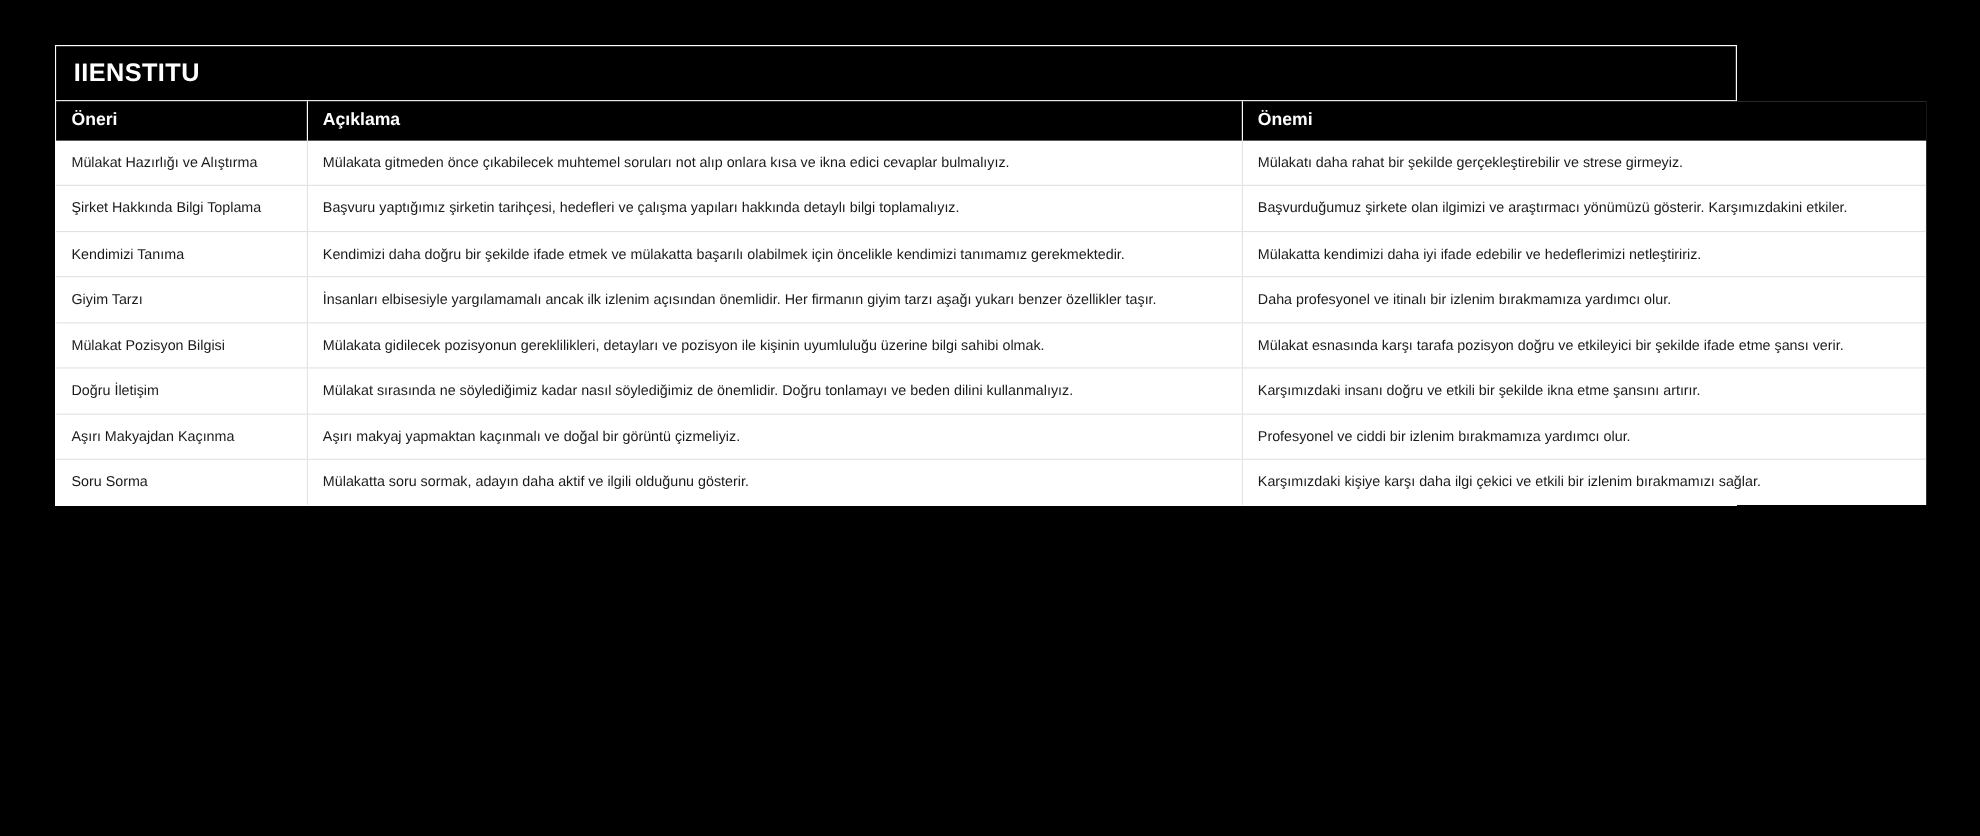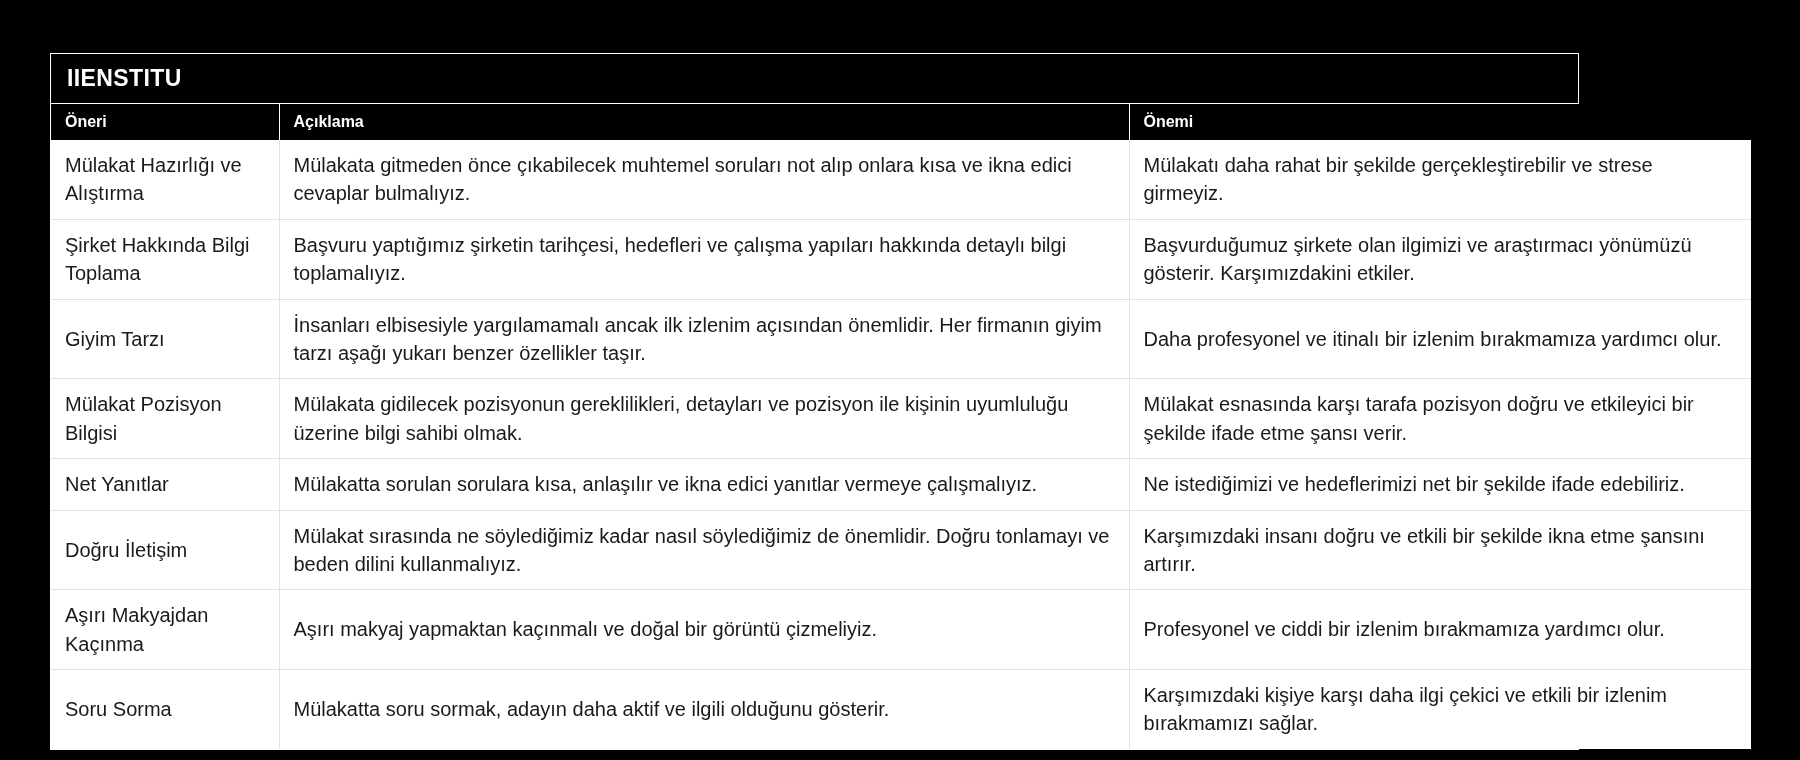--- a/index.html
+++ b/index.html
@@ -13,21 +13,21 @@
   }
   #root {
     width: 1800px;
     height: 760px;
     background: #000000;
     position: relative;
   }
   .table-wrap {
     position: absolute;
     left: 50px;
-    top: 53px;
+    top: 41px;
     width: 1529px;
     background: #ffffff;
     border: 1px solid #ffffff;
   }
   .brand-bar {
     background: #000000;
     height: 50px;
     display: flex;
     align-items: center;
     padding: 0 0 0 16px;
@@ -52,21 +52,21 @@
     font-size: 16px;
     font-weight: bold;
     text-align: left;
     padding: 9px 14px;
     border-right: 1px solid #ffffff;
     vertical-align: middle;
     height: 35px;
   }
   table.main-table thead th:last-child { border-right: none; }
   table.main-table tbody td {
-    font-size: 20px;
+    font-size: 13px;
     color: #1a1a1a;
     padding: 11px 14px;
     border-top: 1px solid #e2e2e2;
     border-right: 1px solid #e2e2e2;
     vertical-align: middle;
     line-height: 1.42;
     background: #ffffff;
   }
   table.main-table tbody td:last-child { border-right: none; }
   table.main-table tbody tr:first-child td { border-top: none; }
@@ -102,33 +102,33 @@
           <td>Mülakat Hazırlığı ve Alıştırma</td>
           <td>Mülakata gitmeden önce çıkabilecek muhtemel soruları not alıp onlara kısa ve ikna edici cevaplar bulmalıyız.</td>
           <td>Mülakatı daha rahat bir şekilde gerçekleştirebilir ve strese girmeyiz.</td>
         </tr>
         <tr>
           <td>Şirket Hakkında Bilgi Toplama</td>
           <td>Başvuru yaptığımız şirketin tarihçesi, hedefleri ve çalışma yapıları hakkında detaylı bilgi toplamalıyız.</td>
           <td>Başvurduğumuz şirkete olan ilgimizi ve araştırmacı yönümüzü gösterir. Karşımızdakini etkiler.</td>
         </tr>
         <tr>
+          <td>Kendimizi Tanıma</td>
+          <td>Kendimizi daha doğru bir şekilde ifade etmek ve mülakatta başarılı olabilmek için öncelikle kendimizi tanımamız gerekmektedir.</td>
+          <td>Mülakatta kendimizi daha iyi ifade edebilir ve hedeflerimizi netleştiririz.</td>
+        </tr>
+        <tr>
           <td>Giyim Tarzı</td>
           <td>İnsanları elbisesiyle yargılamamalı ancak ilk izlenim açısından önemlidir. Her firmanın giyim tarzı aşağı yukarı benzer özellikler taşır.</td>
           <td>Daha profesyonel ve itinalı bir izlenim bırakmamıza yardımcı olur.</td>
         </tr>
         <tr>
           <td>Mülakat Pozisyon Bilgisi</td>
           <td>Mülakata gidilecek pozisyonun gereklilikleri, detayları ve pozisyon ile kişinin uyumluluğu üzerine bilgi sahibi olmak.</td>
           <td>Mülakat esnasında karşı tarafa pozisyon doğru ve etkileyici bir şekilde ifade etme şansı verir.</td>
-        </tr>
-        <tr>
-          <td>Net Yanıtlar</td>
-          <td>Mülakatta sorulan sorulara kısa, anlaşılır ve ikna edici yanıtlar vermeye çalışmalıyız.</td>
-          <td>Ne istediğimizi ve hedeflerimizi net bir şekilde ifade edebiliriz.</td>
         </tr>
         <tr>
           <td>Doğru İletişim</td>
           <td>Mülakat sırasında ne söylediğimiz kadar nasıl söylediğimiz de önemlidir. Doğru tonlamayı ve beden dilini kullanmalıyız.</td>
           <td>Karşımızdaki insanı doğru ve etkili bir şekilde ikna etme şansını artırır.</td>
         </tr>
         <tr>
           <td>Aşırı Makyajdan Kaçınma</td>
           <td>Aşırı makyaj yapmaktan kaçınmalı ve doğal bir görüntü çizmeliyiz.</td>
           <td>Profesyonel ve ciddi bir izlenim bırakmamıza yardımcı olur.</td>

